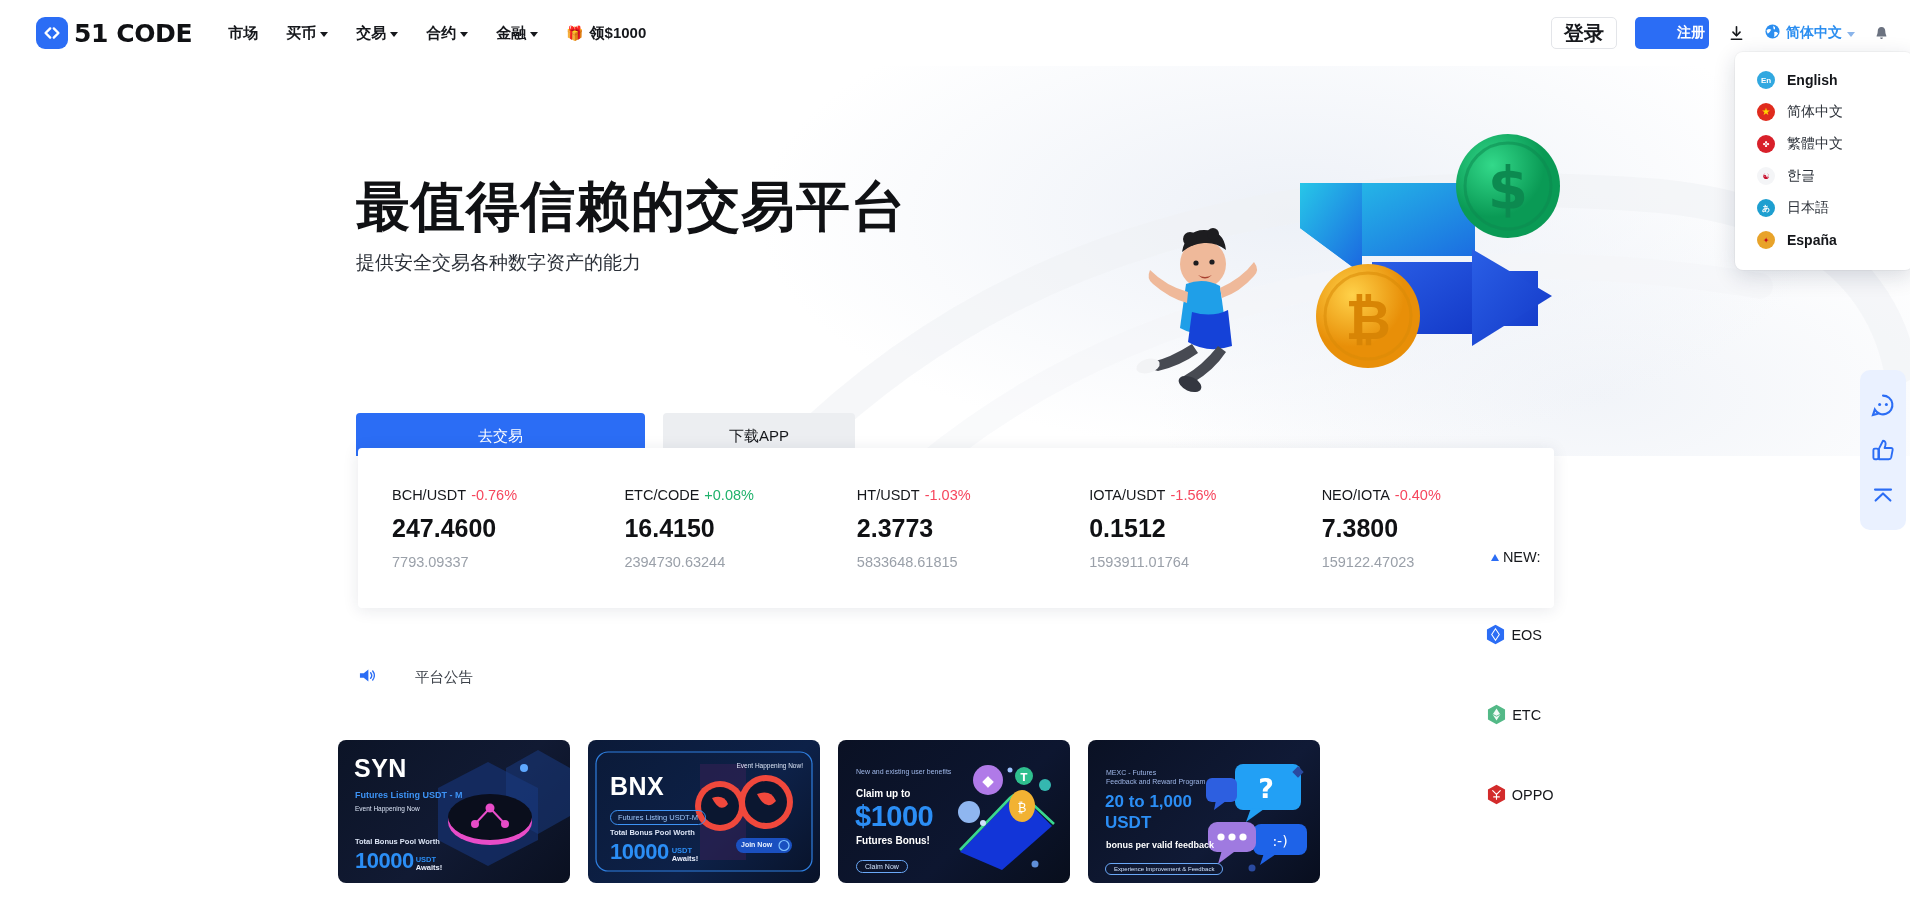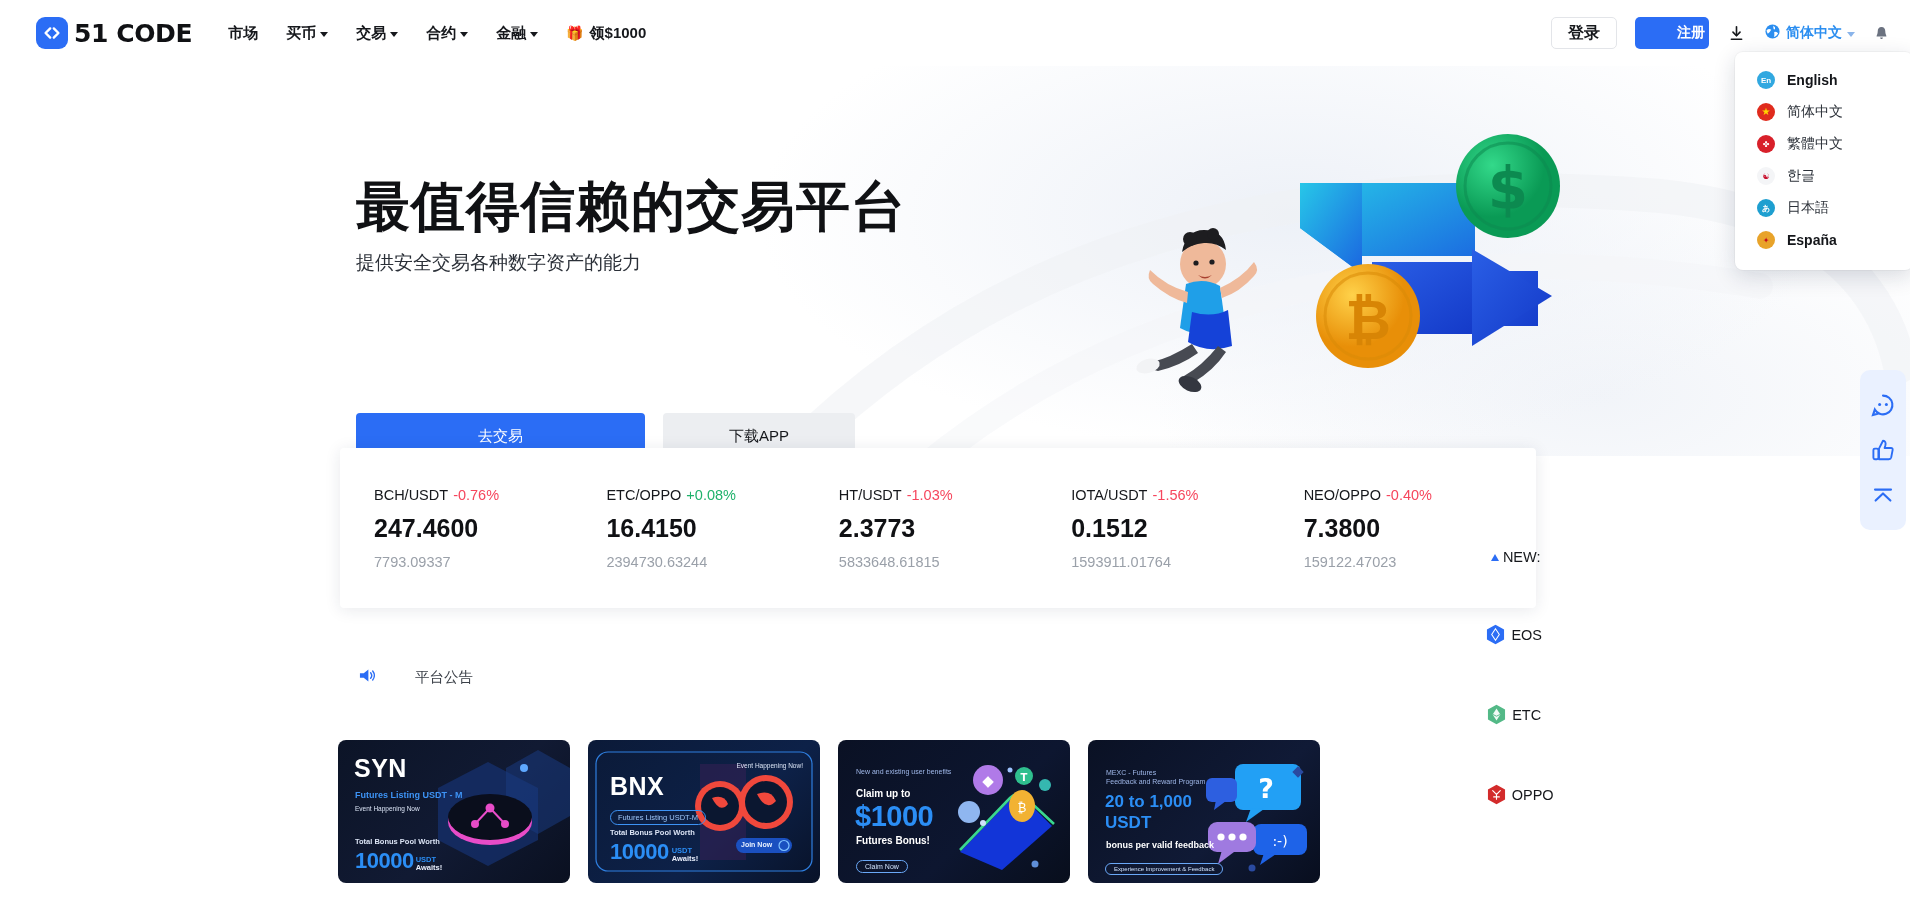--- a/index.html
+++ b/index.html
@@ -48,21 +48,21 @@
   }
   .gift-glyph { font-size: 14px; line-height: 1; }
 
   .header-right {
     margin-left: auto; margin-right: 20px;
     display: flex; align-items: center; gap: 18px;
   }
   .btn-login {
     width: 66px; height: 32px; border-radius: 5px;
     border: 1px solid #e3e5e9; background: #fff;
-    font-size: 16px; font-weight: 700; color: #16181c;
+    font-size: 20px; font-weight: 700; color: #16181c;
     display: flex; align-items: center; justify-content: center;
     cursor: pointer;
   }
   .btn-register {
     width: 74px; height: 32px; border-radius: 5px;
     background: #2b6df5; border: none;
     font-size: 14px; font-weight: 700; color: #ffffff;
     display: flex; align-items: center; justify-content: center;
     cursor: pointer;
     padding-left: 38px;
@@ -137,21 +137,21 @@
   .cta-secondary {
     width: 192px; height: 46px; border-radius: 4px;
     background: #eceef1; color: #16181c;
     font-size: 15px; font-weight: 500;
     display: flex; align-items: center; justify-content: center; cursor: pointer;
   }
   .hero-art { position: absolute; left: 1100px; top: 30px; width: 520px; height: 330px; }
 
   
   .ticker-card {
-    position: absolute; left: 340px; top: 448px;
+    position: absolute; left: 358px; top: 448px;
     width: 1196px; height: 160px;
     background: #ffffff; border-radius: 4px;
     box-shadow: 0 2px 16px rgba(30,40,70,0.10);
     display: flex; align-items: center;
     padding-left: 34px;
   }
   .ticker-item { width: 240px; }
   .ticker-head {
     font-size: 14.5px; color: #16181c; margin-bottom: 11px; white-space: nowrap;
   }
@@ -419,21 +419,21 @@
   <div class="ticker-item">
     <div class="ticker-head">
       <span>BCH/USDT</span><span class="ticker-chg chg-down">-0.76%</span>
     </div>
     <div class="ticker-price">247.4600</div>
     <div class="ticker-vol">7793.09337</div>
   </div>
 
   <div class="ticker-item">
     <div class="ticker-head">
-      <span>ETC/OPPO</span><span class="ticker-chg chg-up">+0.08%</span>
+      <span>ETC/CODE</span><span class="ticker-chg chg-up">+0.08%</span>
     </div>
     <div class="ticker-price">16.4150</div>
     <div class="ticker-vol">2394730.63244</div>
   </div>
 
   <div class="ticker-item">
     <div class="ticker-head">
       <span>HT/USDT</span><span class="ticker-chg chg-down">-1.03%</span>
     </div>
     <div class="ticker-price">2.3773</div>
@@ -443,21 +443,21 @@
   <div class="ticker-item">
     <div class="ticker-head">
       <span>IOTA/USDT</span><span class="ticker-chg chg-down">-1.56%</span>
     </div>
     <div class="ticker-price">0.1512</div>
     <div class="ticker-vol">1593911.01764</div>
   </div>
 
   <div class="ticker-item">
     <div class="ticker-head">
-      <span>NEO/OPPO</span><span class="ticker-chg chg-down">-0.40%</span>
+      <span>NEO/IOTA</span><span class="ticker-chg chg-down">-0.40%</span>
     </div>
     <div class="ticker-price">7.3800</div>
     <div class="ticker-vol">159122.47023</div>
   </div>
 </div>
 
 <div class="announce">
   <span>
     <svg width="17" height="15" viewBox="0 0 18 16">
       <path d="M2 5.5 L6 5.5 L11 1.6 L11 14.4 L6 10.5 L2 10.5 Z" fill="#2b6df5"></path>

